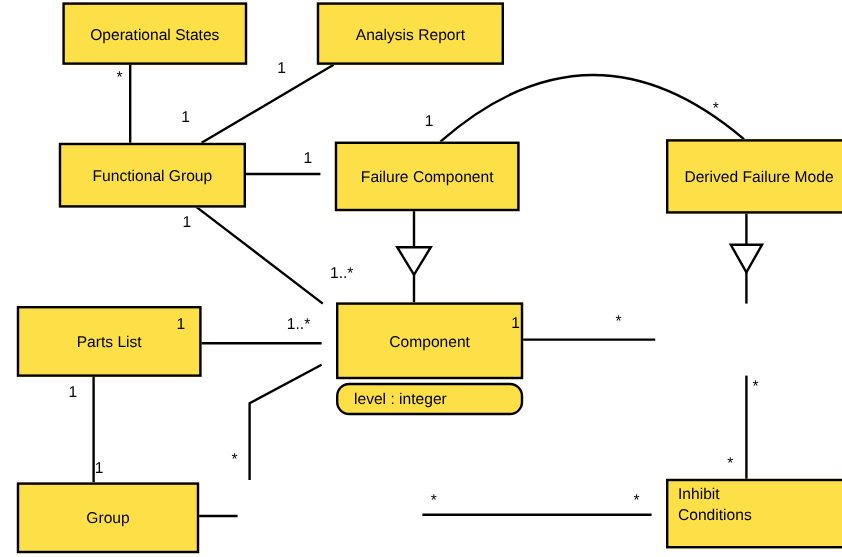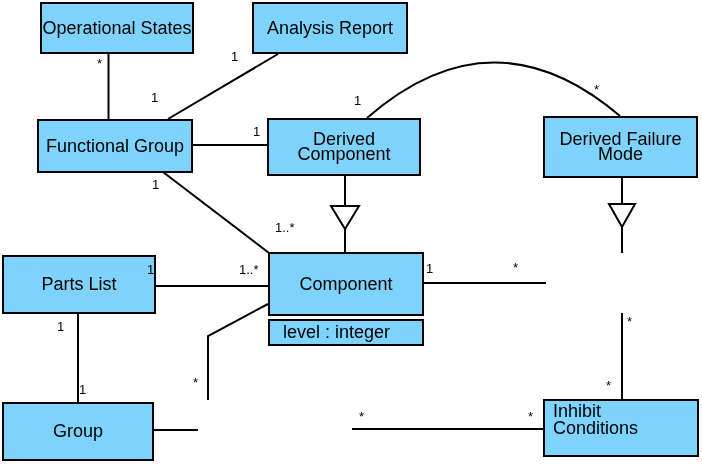--- a/index.html
+++ b/index.html
@@ -20,32 +20,34 @@
     position: absolute;
     left: 0;
     top: 0;
     width: 702px;
     height: 464px;
   }
   .uml-box {
     position: absolute;
     box-sizing: border-box;
     border: 2px solid #000000;
-    background: #7dd3fc;
+    background: #fde047;
     display: flex;
     align-items: center;
     justify-content: center;
-    font-size: 18px;
+    font-size: 13px;
     line-height: 15px;
     text-align: center;
+    margin-left: 12px;
   }
   .uml-box.attr {
     justify-content: flex-start;
     padding-left: 13px;
     text-align: left;
+    border-radius: 11px;
   }
   .uml-box.topleft {
     align-items: flex-start;
     justify-content: flex-start;
     padding: 2px 0 0 8px;
     text-align: left;
     white-space: pre-line;
     line-height: 17px;
   }
   .mult {
@@ -91,21 +93,21 @@
 
   <div class="uml-box" style="left:37px;top:119px;width:156px;height:54px">
     <span>Functional Group</span>
   </div>
 
   <div class="uml-box" style="left:252px;top:2px;width:156px;height:52px">
     <span>Analysis Report</span>
   </div>
 
   <div class="uml-box" style="left:267px;top:118px;width:154px;height:58px">
-    <span>Derived Component</span>
+    <span>Failure Component</span>
   </div>
 
   <div class="uml-box" style="left:543px;top:116px;width:155px;height:62px">
     <span>Derived Failure Mode</span>
   </div>
 
   <div class="uml-box" style="left:2px;top:255px;width:154px;height:59px">
     <span>Parts List</span>
   </div>
 

